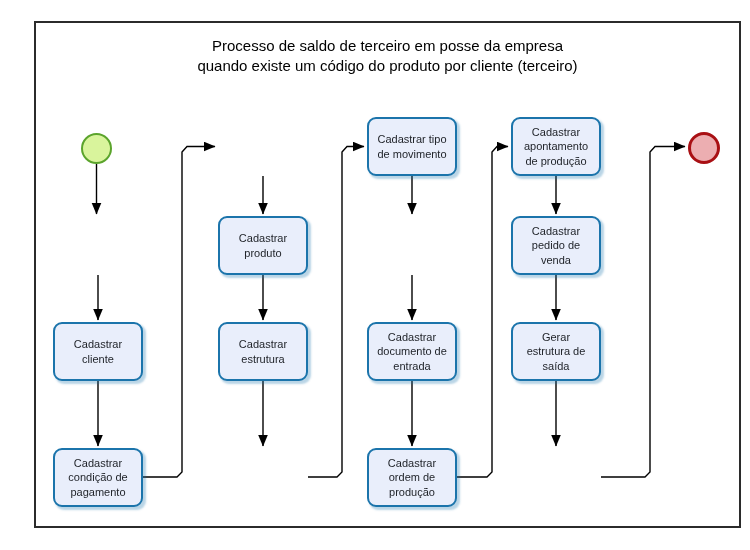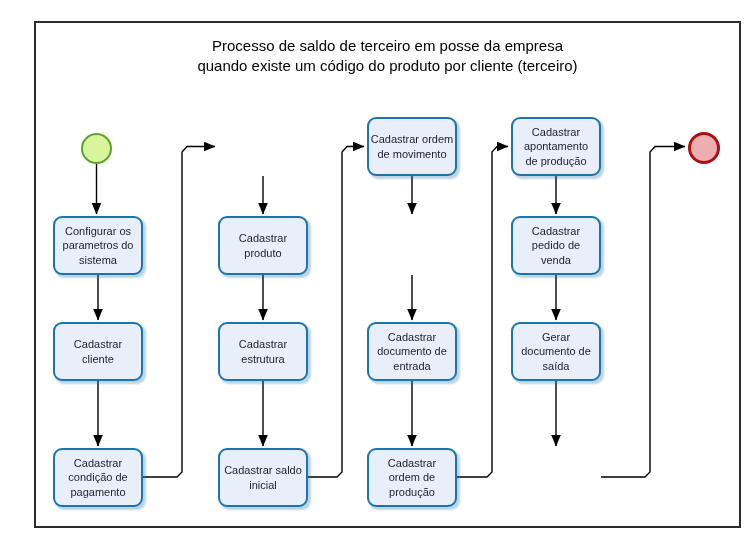--- a/index.html
+++ b/index.html
@@ -61,50 +61,41 @@
 
     <path class="flow" d="M131,477 L165,477 L170,472 L170,152 L175,146.5 L203,146.5" marker-end="url(#arrow)"></path>
     <path class="flow" d="M296,477 L325,477 L330,472 L330,152 L335,146.5 L352,146.5" marker-end="url(#arrow)"></path>
     <path class="flow" d="M445,477 L475,477 L480,472 L480,152 L485,146.5 L496,146.5" marker-end="url(#arrow)"></path>
     <path class="flow" d="M589,477 L633,477 L638,472 L638,152 L643,146.5 L673,146.5" marker-end="url(#arrow)"></path>
   </svg>
 
   <div class="event start"></div>
   <div class="event end"></div>
 
-  <div class="node" style="left:41px;top:216px">
-    <span class="node-label">Configurar os
-parametros do
-sistema</span>
-  </div>
   <div class="node" style="left:41px;top:322px">
     <span class="node-label">Cadastrar
 cliente</span>
   </div>
   <div class="node" style="left:41px;top:448px">
     <span class="node-label">Cadastrar
 condição de
 pagamento</span>
   </div>
 
   <div class="node" style="left:206px;top:216px">
     <span class="node-label">Cadastrar
 produto</span>
   </div>
   <div class="node" style="left:206px;top:322px">
     <span class="node-label">Cadastrar
 estrutura</span>
   </div>
-  <div class="node" style="left:206px;top:448px">
-    <span class="node-label">Cadastrar saldo
-inicial</span>
-  </div>
 
   <div class="node" style="left:355px;top:117px">
-    <span class="node-label">Cadastrar ordem
+    <span class="node-label">Cadastrar tipo
 de movimento</span>
   </div>
   <div class="node" style="left:355px;top:322px">
     <span class="node-label">Cadastrar
 documento de
 entrada</span>
   </div>
   <div class="node" style="left:355px;top:448px">
     <span class="node-label">Cadastrar
 ordem de
@@ -116,16 +107,16 @@
 apontamento
 de produção</span>
   </div>
   <div class="node" style="left:499px;top:216px">
     <span class="node-label">Cadastrar
 pedido de
 venda</span>
   </div>
   <div class="node" style="left:499px;top:322px">
     <span class="node-label">Gerar
-documento de
+estrutura de
 saída</span>
   </div>
 </div>
 
 </body></html>

